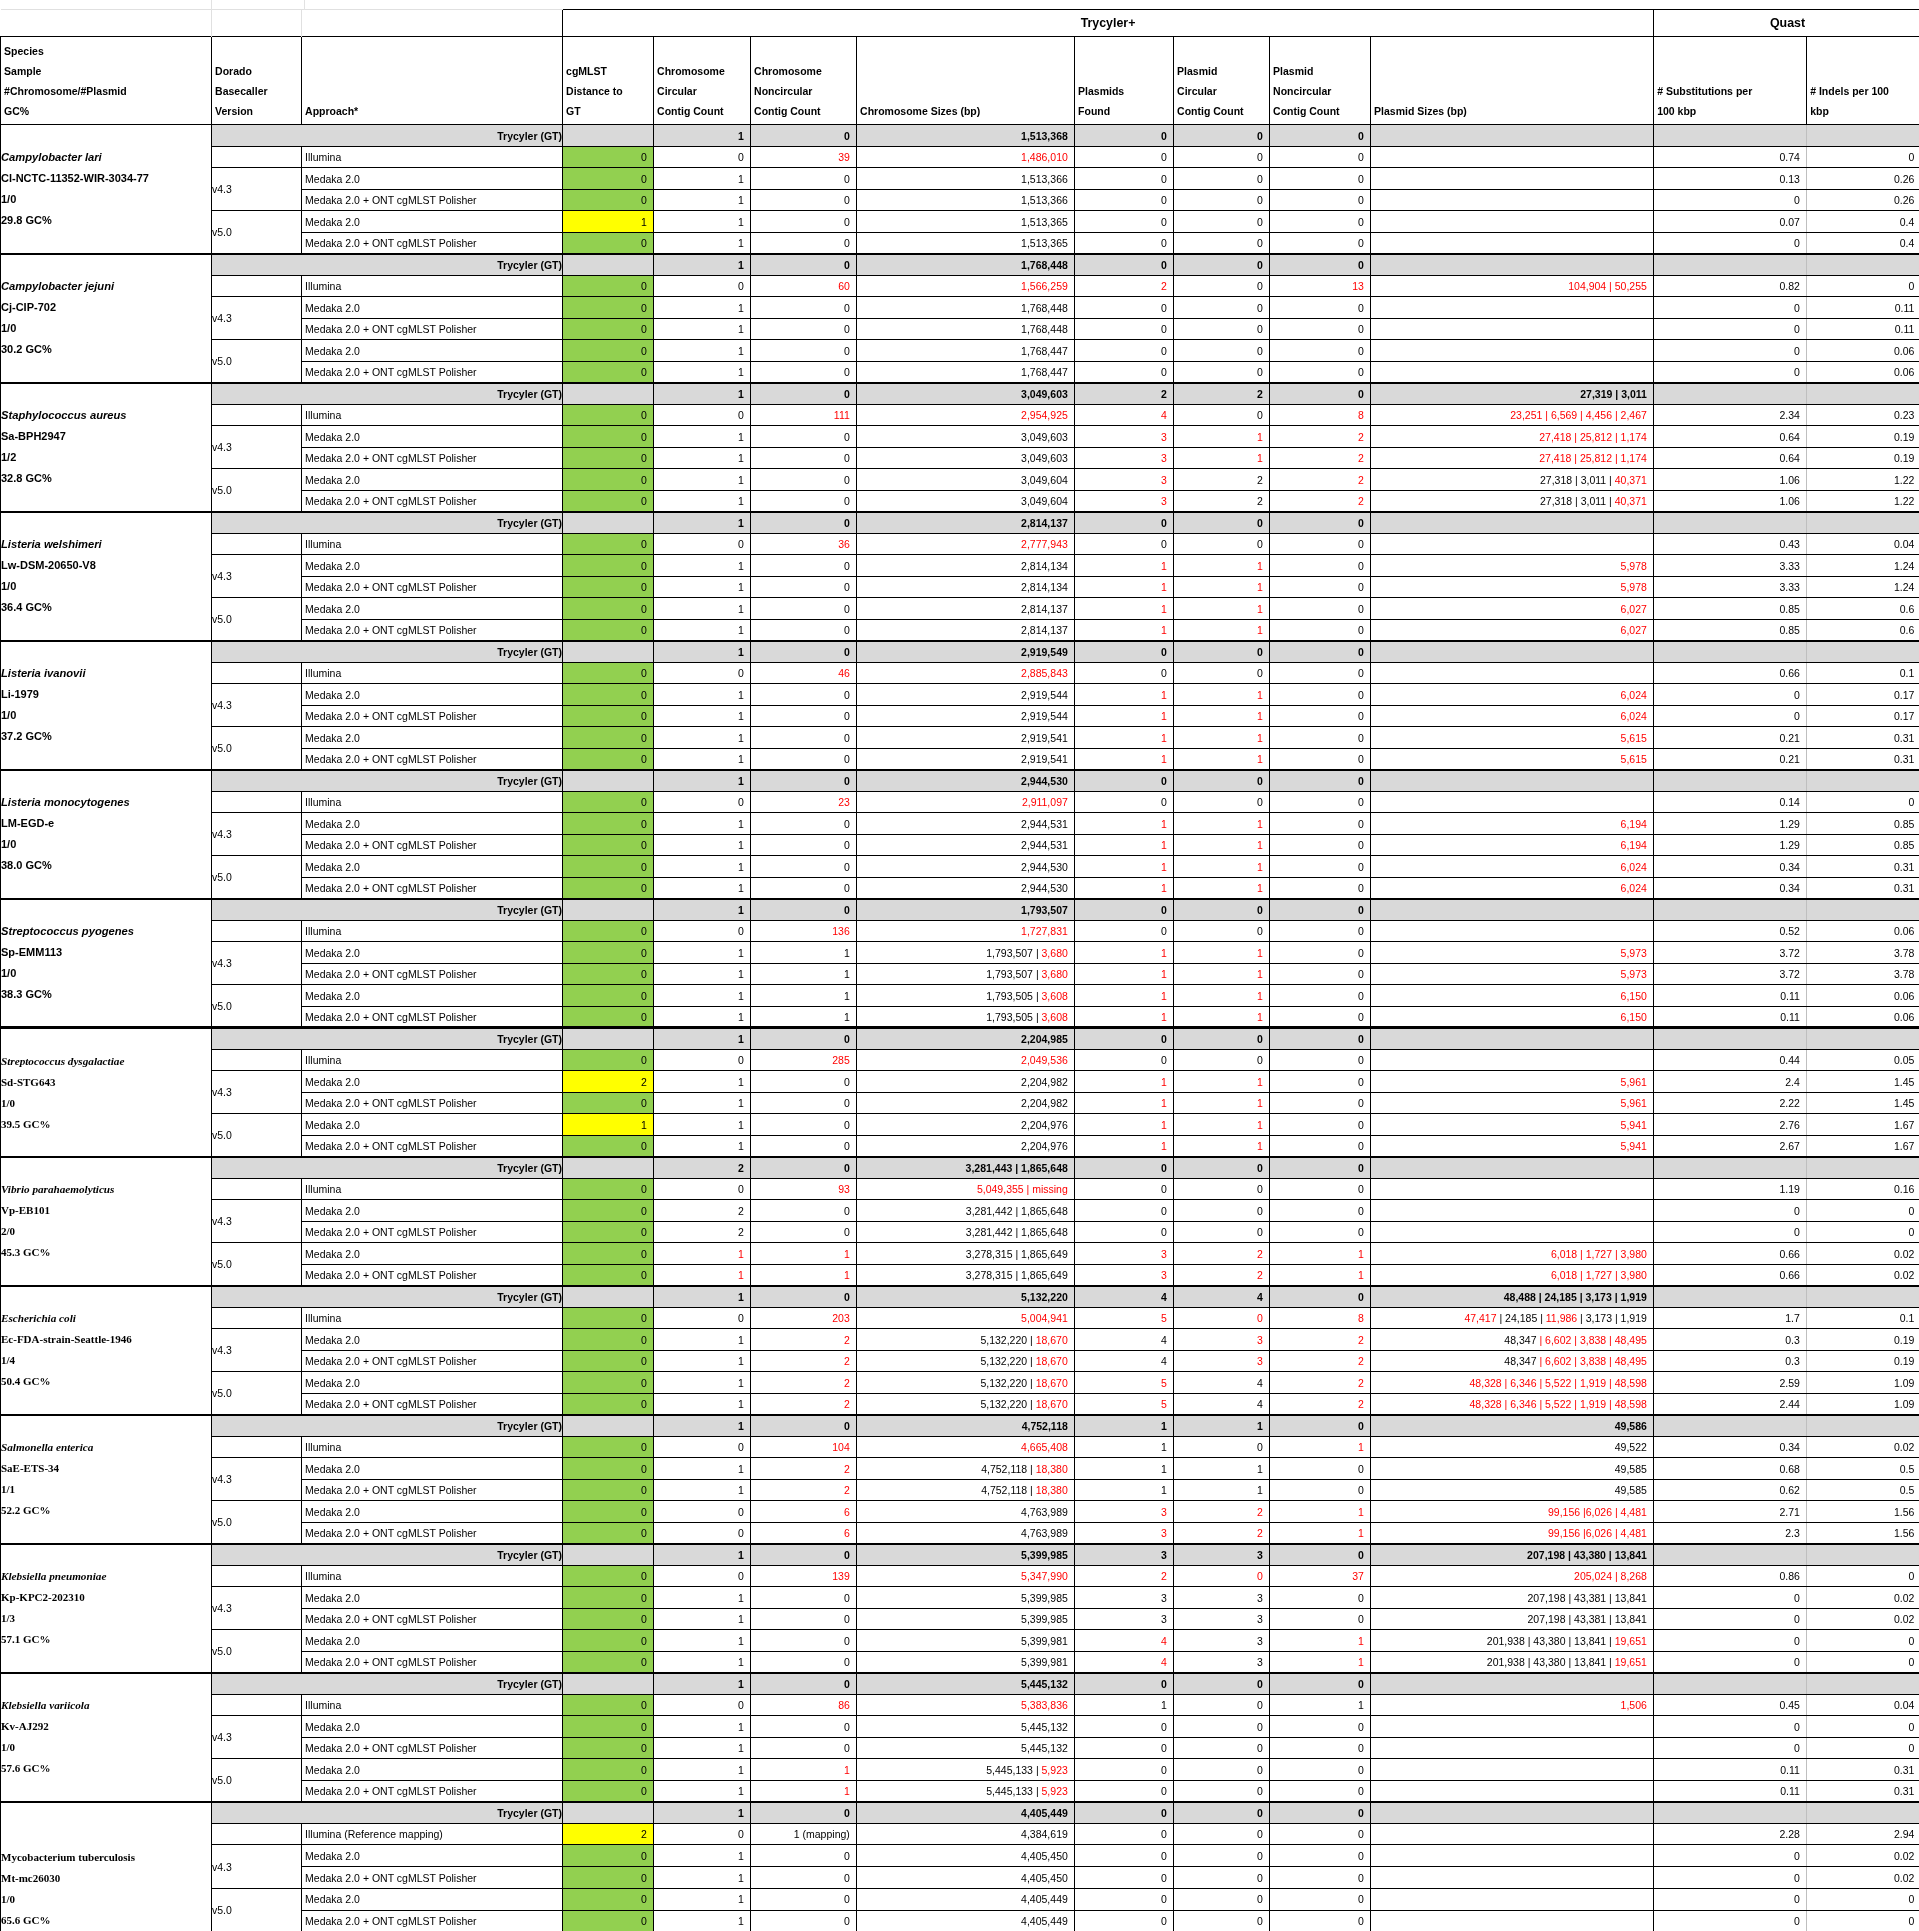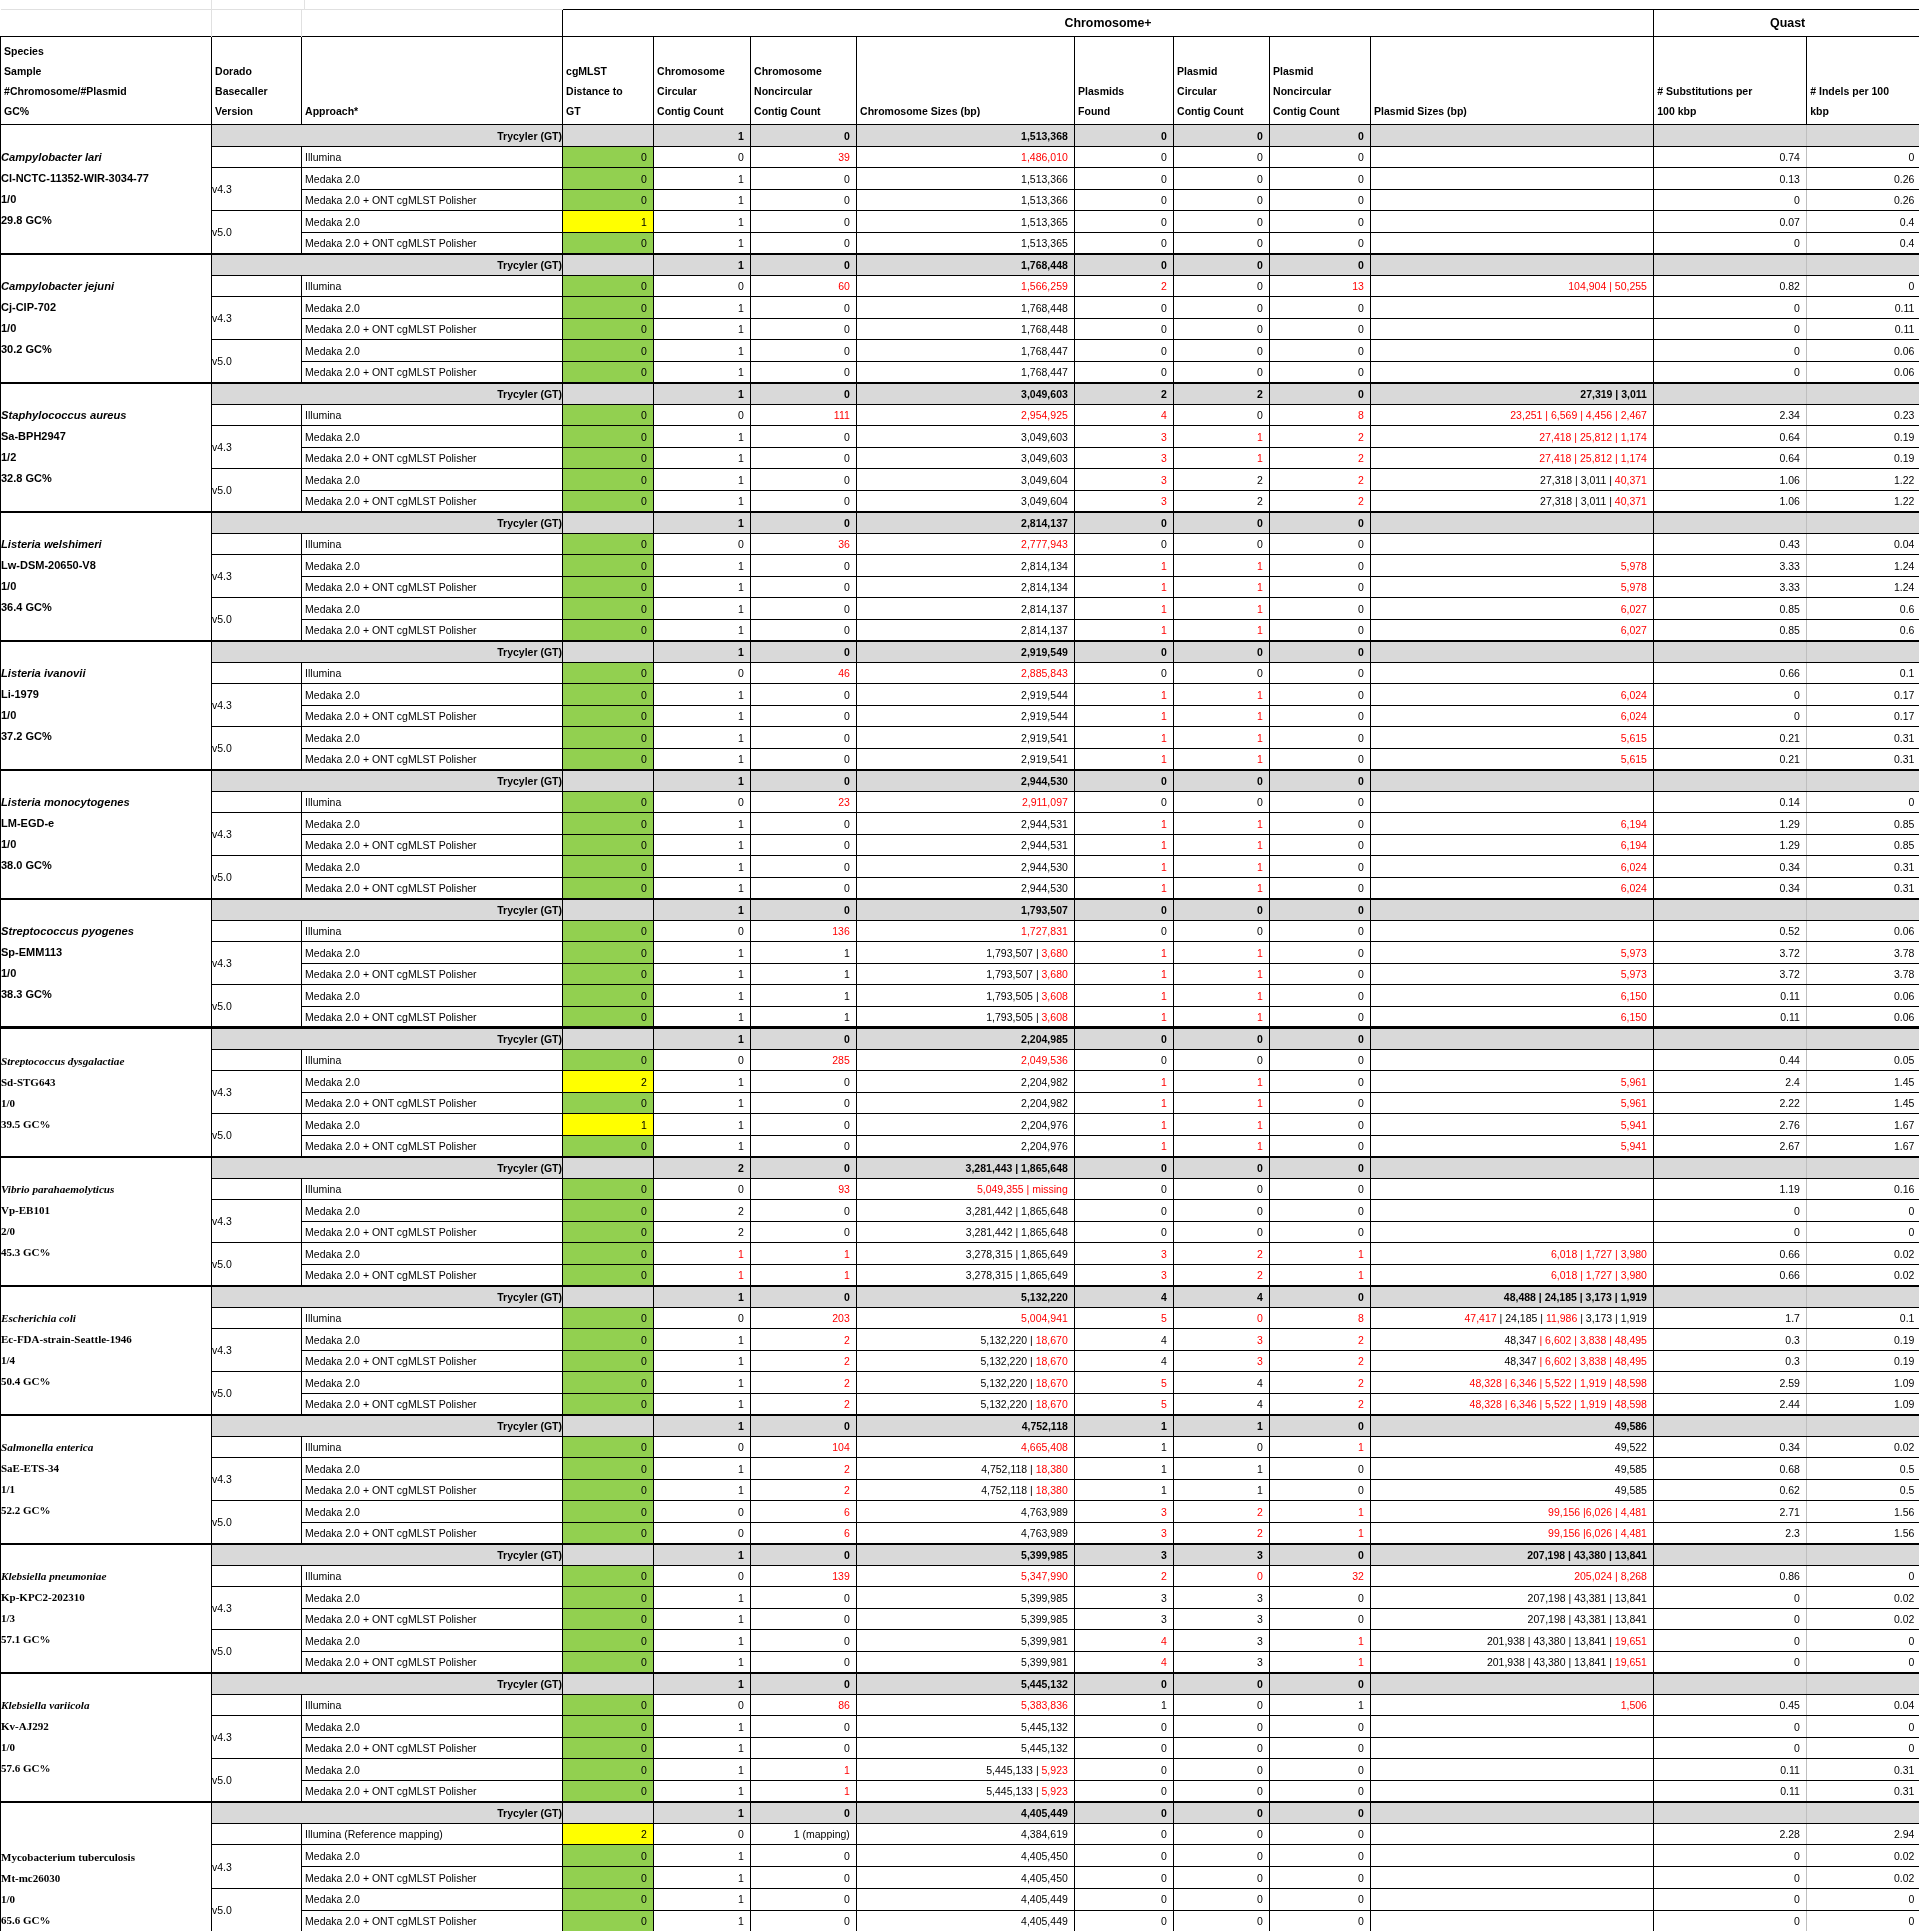--- a/index.html
+++ b/index.html
@@ -57,21 +57,21 @@
     <col style="width:101px">
       <col style="width:283px">
       <col style="width:153px">
     <col style="width:115px">
   </colgroup>
   <tbody id="tb">
     <tr class="banner-row">
       <td class="nob fgr"></td>
       <td class="nob fgr"></td>
       <td class="nob"></td>
-      <th class="bannercell" colspan="8">Chromosome+</th>
+      <th class="bannercell" colspan="8">Trycyler+</th>
       <th class="bannercell" colspan="2">Quast</th>
     </tr>
     <tr class="header-row">
       <th class="hdr bl2 br2">Species
 Sample
 #Chromosome/#Plasmid
 GC%</th>
       <th class="hdr">Dorado
 Basecaller
 Version</th>
@@ -1078,21 +1078,21 @@
       </tr>
       <tr>
         <td class="ver bb2"></td>
         <td class="approach bb2">Illumina</td>
         <td class="col-cg num bg-green bb2">0</td>
         <td class="num bb2">0</td>
         <td class="num bb2 red">139</td>
         <td class="num br2 bb2 red">5,347,990</td>
         <td class="num bb2 red">2</td>
         <td class="num bb2 red">0</td>
-        <td class="num bb2 red">32</td>
+        <td class="num bb2 red">37</td>
         <td class="num br2 bb2 red">205,024 | 8,268</td>
         <td class="num brl bb2">0.86</td>
         <td class="num br3 bb2">0</td>
       </tr>
       <tr>
         <td class="ver bb2" rowspan="2">v4.3</td>
         <td class="approach">Medaka 2.0</td>
         <td class="col-cg num bg-green">0</td>
         <td class="num">1</td>
         <td class="num">0</td>

